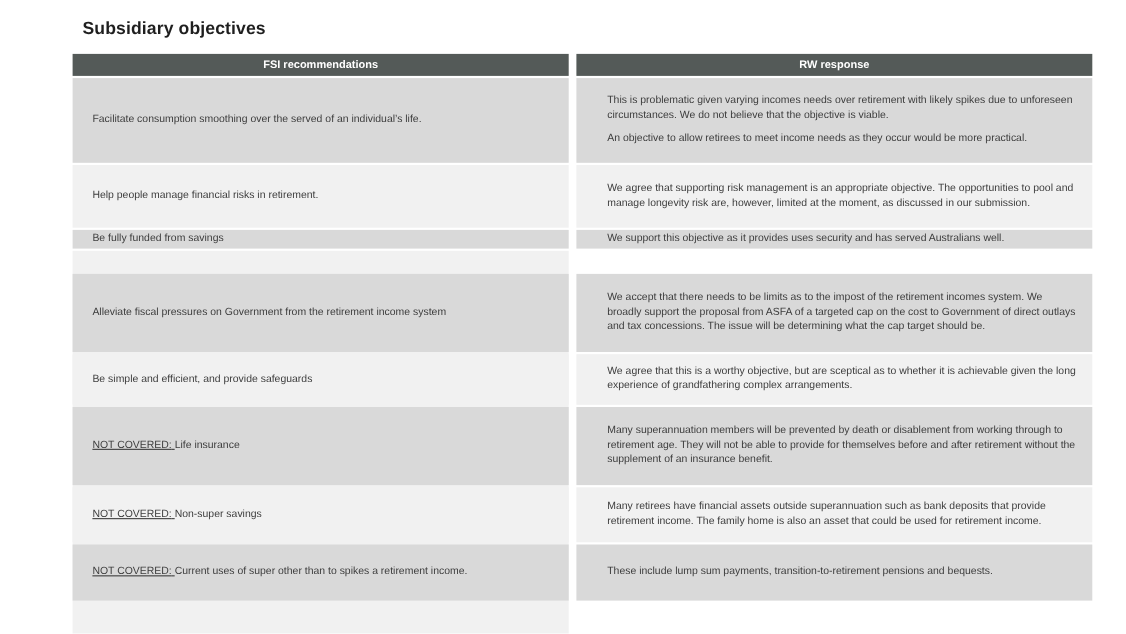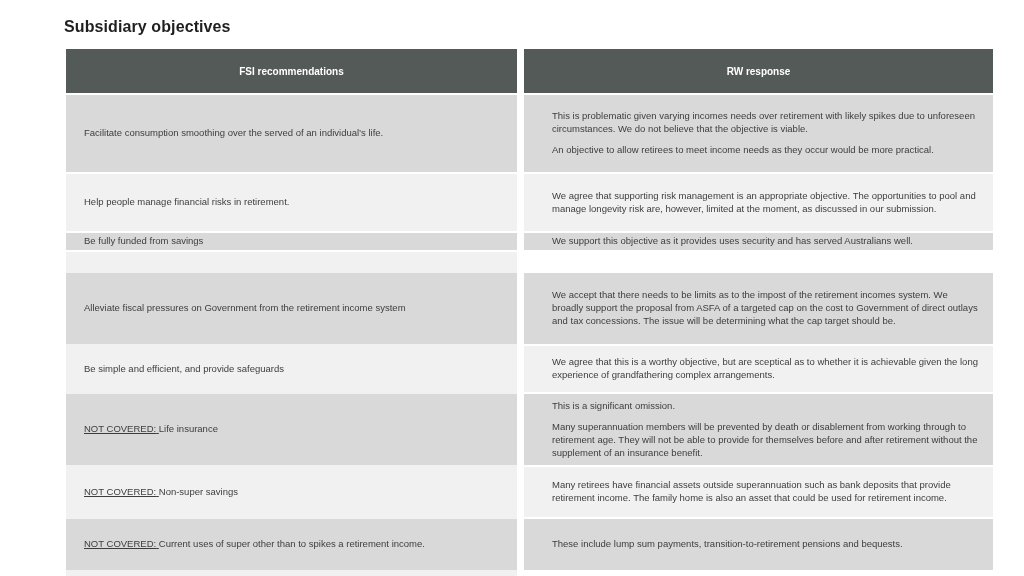--- a/index.html
+++ b/index.html
@@ -7,21 +7,21 @@
     width: 1024px; height: 576px;
     background: #ffffff;
     font-family: "Liberation Sans", sans-serif;
     position: relative;
     overflow: hidden;
   }
   .slide { position: absolute; inset: 0; }
 
   .title {
     position: absolute;
-    left: 64px; top: 18px;
+    left: 75px; top: 18px;
     margin: 0;
     font-size: 16px;
     font-weight: bold;
     color: var(--title-color, #1f1f1f);
     letter-spacing: 0.1px;
   }
 
   .table {
     position: absolute;
     left: 66px; top: 49px;
@@ -32,21 +32,21 @@
 
   .thead { margin-bottom: 2px; }
   .tbody .trow { margin-top: 2px; }
   .tbody .trow:first-child { margin-top: 0; }
 
   .cell { box-sizing: border-box; }
   .cell.left  { width: 451px; flex: 0 0 451px; }
   .cell.right { flex: 1 1 auto; }
 
   .th {
-    height: 44px;
+    height: 20px;
     background: var(--header-bg, #545a58);
     color: var(--header-text, #ffffff);
     font-size: 10px;
     font-weight: bold;
     display: flex;
     align-items: center;
     justify-content: center;
   }
 
   .tbody .cell {
@@ -146,21 +146,20 @@
     <div class="cell right">
             <p class="para">We agree that this is a worthy objective, but are sceptical as to whether it is achievable given the long experience of grandfathering complex arrangements.</p>
           </div>
   </div>
 
   <div class="trow">
     <div class="cell left">
       <p class="para"><span class="prefix">NOT COVERED:</span><span>Life insurance</span></p>
     </div>
     <div class="cell right">
-            <p class="para">This is a significant omission.</p>
             <p class="para">Many superannuation members will be prevented by death or disablement from working through to retirement age.  They will not be able to provide for themselves before and after retirement without the supplement of an insurance benefit.</p>
           </div>
   </div>
 
   <div class="trow">
     <div class="cell left">
       <p class="para"><span class="prefix">NOT COVERED:</span><span>Non-super savings</span></p>
     </div>
     <div class="cell right">
             <p class="para">Many retirees have financial assets outside superannuation such as bank deposits that provide retirement income. The family home is also an asset that could be used for retirement income.</p>

